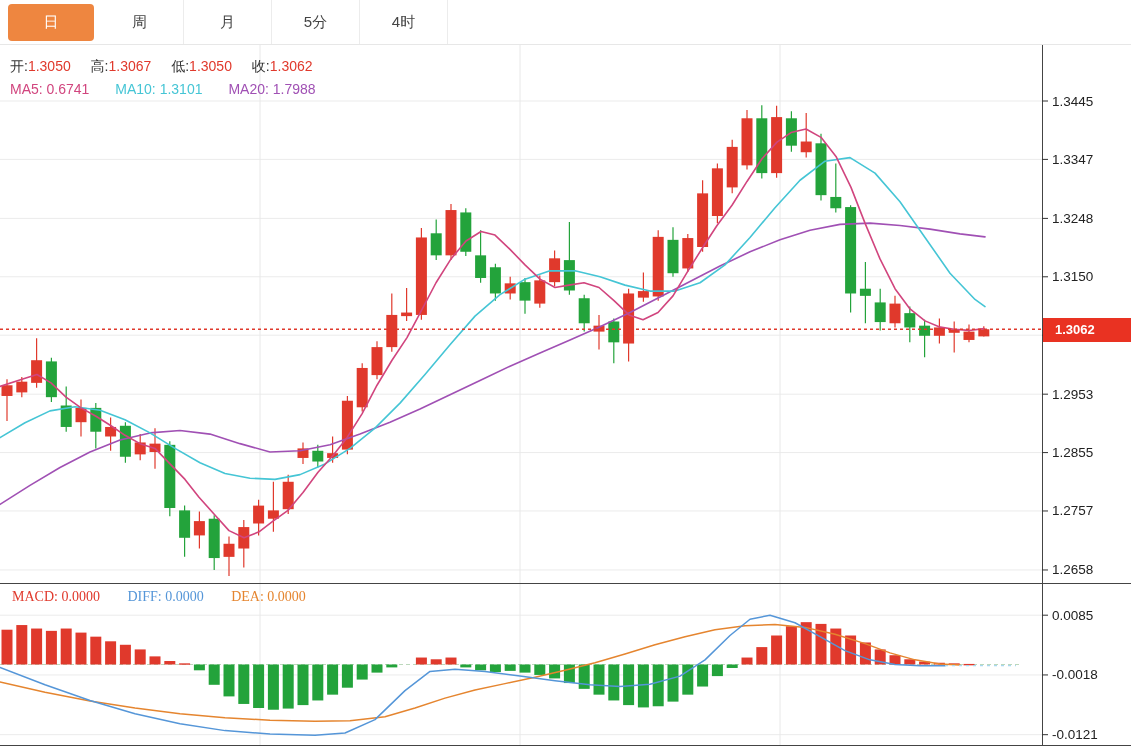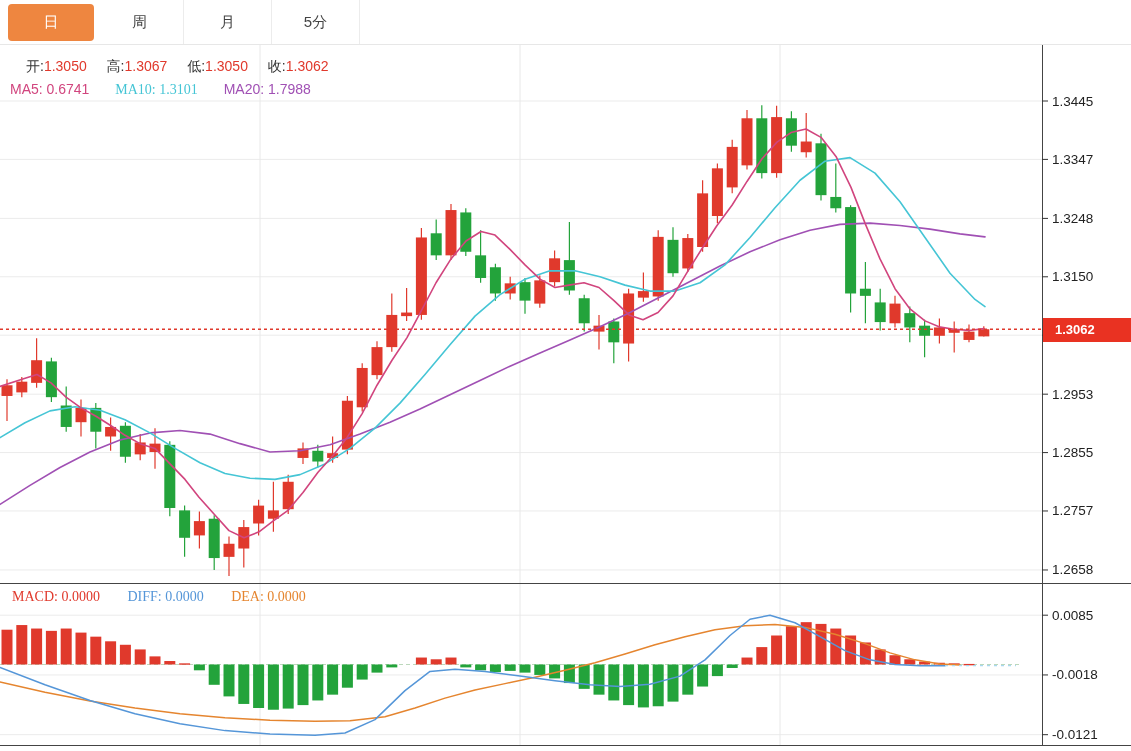--- a/index.html
+++ b/index.html
@@ -10,26 +10,26 @@
           border-bottom:1px solid #e7e7e7;display:flex;z-index:5;}
   .tab{flex:0 0 88px;display:flex;align-items:center;justify-content:center;
        font-size:15px;color:#444;border-right:1px solid #ececec;box-sizing:border-box;
        cursor:pointer;background:#fff;}
   .tab.active{background:#ee8640;color:#fff;border-radius:4px;margin:4px 2px 3px 8px;
               flex-basis:86px;border-right:none;}
   
   #cv{position:absolute;left:0;top:0;z-index:1;}
   
   .row{position:absolute;z-index:4;white-space:nowrap;font-size:14px;}
-  .ohlc-row{left:26px;top:58px;color:#333;}
+  .ohlc-row{left:10px;top:58px;color:#333;}
   .ohlc-row b{font-weight:normal;color:#333;}
   .ohlc-row .v{color:#e0392c;margin-right:16px;}
   .ma-row{left:10px;top:81px;}
   .ma5t{color:#d1457e;margin-right:22px;}
-  .ma10t{color:#45c5d5;margin-right:22px;font-family:Liberation Serif, serif;}
+  .ma10t{color:#45c5d5;margin-right:22px;}
   .ma20t{color:#a050b4;}
   .macd-row{left:12px;top:589px;font-family:Liberation Serif, serif;}
   .macdt{color:#e0392c;margin-right:24px;}
   .difft{color:#5596d8;margin-right:24px;}
   .deat{color:#e5852f;}
   .tag{position:absolute;left:1043px;top:318px;width:88px;height:24px;background:#e93222;
        color:#fff;font-size:13px;font-weight:bold;line-height:24px;padding-left:12px;
        box-sizing:border-box;z-index:3;}
 </style>
 </head>
@@ -285,20 +285,21 @@
     <text x="1052" y="679.44" font-size="13.5" fill="#222">-0.0018</text>
     <line x1="1042" y1="734.68" x2="1048" y2="734.68" stroke="#333" stroke-width="1"></line>
     <text x="1052" y="739.18" font-size="13.5" fill="#222">-0.0121</text>
   </svg>
 
 <div class="tabbar">
   <div class="tab active">日</div>
   <div class="tab">周</div>
   <div class="tab">月</div>
   <div class="tab">5分</div>
+  <div class="tab">4时</div>
 </div>
 
 <div class="row ohlc-row">
   <b>开:</b><span class="v">1.3050</span>
   <b>高:</b><span class="v">1.3067</span>
   <b>低:</b><span class="v">1.3050</span>
   <b>收:</b><span class="v">1.3062</span>
 </div>
 
 <div class="row ma-row">

